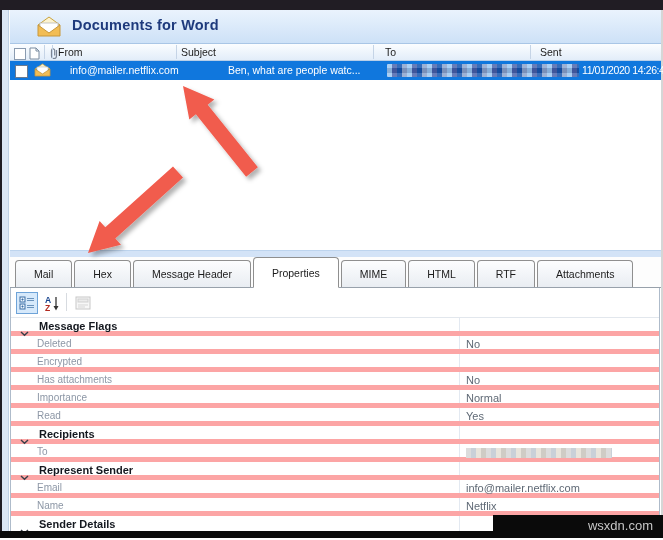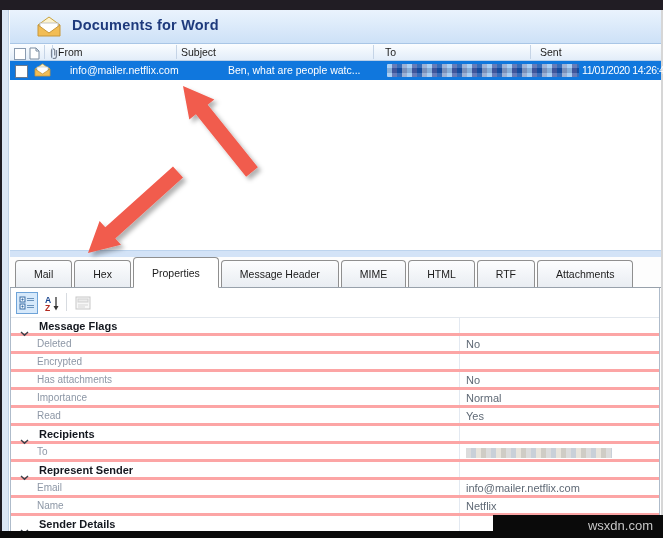--- a/index.html
+++ b/index.html
@@ -39,21 +39,21 @@
   .tab.active{background:#fff;height:29px;line-height:30px;border-bottom:1px solid #fff;margin-bottom:-1px;z-index:2;}
   
   .pane{position:absolute;left:10px;top:288px;right:3px;height:243px;background:#fff;
         border-left:1px solid #aebbca;border-right:1px solid #aebbca;box-sizing:border-box;}
   .ptool{height:29px;border-bottom:1px solid #e2e7ed;position:relative;background:#fff;}
   .tbtn{position:absolute;top:4px;width:20px;height:20px;display:flex;align-items:center;justify-content:center;border:1px solid transparent;}
   .tbtn.sel{background:#d6e9fb;border:1px solid #6ea3d8;}
   .tsep{position:absolute;top:5px;left:55px;width:1px;height:18px;background:#d7dbe0;}
   .pgrid{position:relative;}
   .vline{position:absolute;left:448px;top:0;bottom:0;width:1px;background:#e3e9f1;}
-  .prow{height:18px;position:relative;border-bottom:3px solid #fca5a5;box-sizing:border-box;}
+  .prow{height:18px;position:relative;border-bottom:5px solid #fca5a5;box-sizing:border-box;}
   .prow.cat .name{left:28px;font-weight:bold;color:#14181f;font-size:11px;}
   .prow .name{position:absolute;left:26px;top:2px;font-size:10px;color:#8d97a6;white-space:nowrap;}
   .prow .val{position:absolute;left:455px;top:2px;font-size:11px;color:#5f6975;white-space:nowrap;}
   .prow .chev{position:absolute;left:9px;top:5px;}
   .prow.clip{height:15px;overflow:hidden;border-bottom:none;}
   .redact-gray{position:absolute;left:455px;top:4px;width:146px;height:10px;
      background:repeating-linear-gradient(90deg,#dcdcdc 0 5px,#c9d0d8 5px 10px,#e8e4db 10px 15px,#cfccc5 15px 20px),
                 repeating-linear-gradient(180deg,rgba(255,255,255,.55) 0 3px,rgba(140,140,140,.3) 3px 6px);}
   .pane-foot{position:absolute;left:10px;top:531px;right:3px;height:3px;background:#dbe8f8;}
   
@@ -129,22 +129,22 @@
     <span class="txt" style="left:60px">info@mailer.netflix.com</span>
     <span class="txt" style="left:218px">Ben, what are people watc...</span>
     <span class="redact-blue"></span>
     <span class="txt sent" style="left:572px">11/01/2020 14:26:43</span>
   </div>
 
   <div class="split"></div>
   <div class="tabstrip" id="tabstrip">
       <div class="tab">Mail</div>
       <div class="tab">Hex</div>
+      <div class="tab">Message Header</div>
       <div class="tab active">Properties</div>
-      <div class="tab">Message Header</div>
       <div class="tab">MIME</div>
       <div class="tab">HTML</div>
       <div class="tab">RTF</div>
       <div class="tab">Attachments</div>
     </div>
 
   <div class="pane">
     <div class="ptool">
       <span class="tbtn sel" style="left:5px">
         <svg width="16" height="16" viewBox="0 0 16 16">

